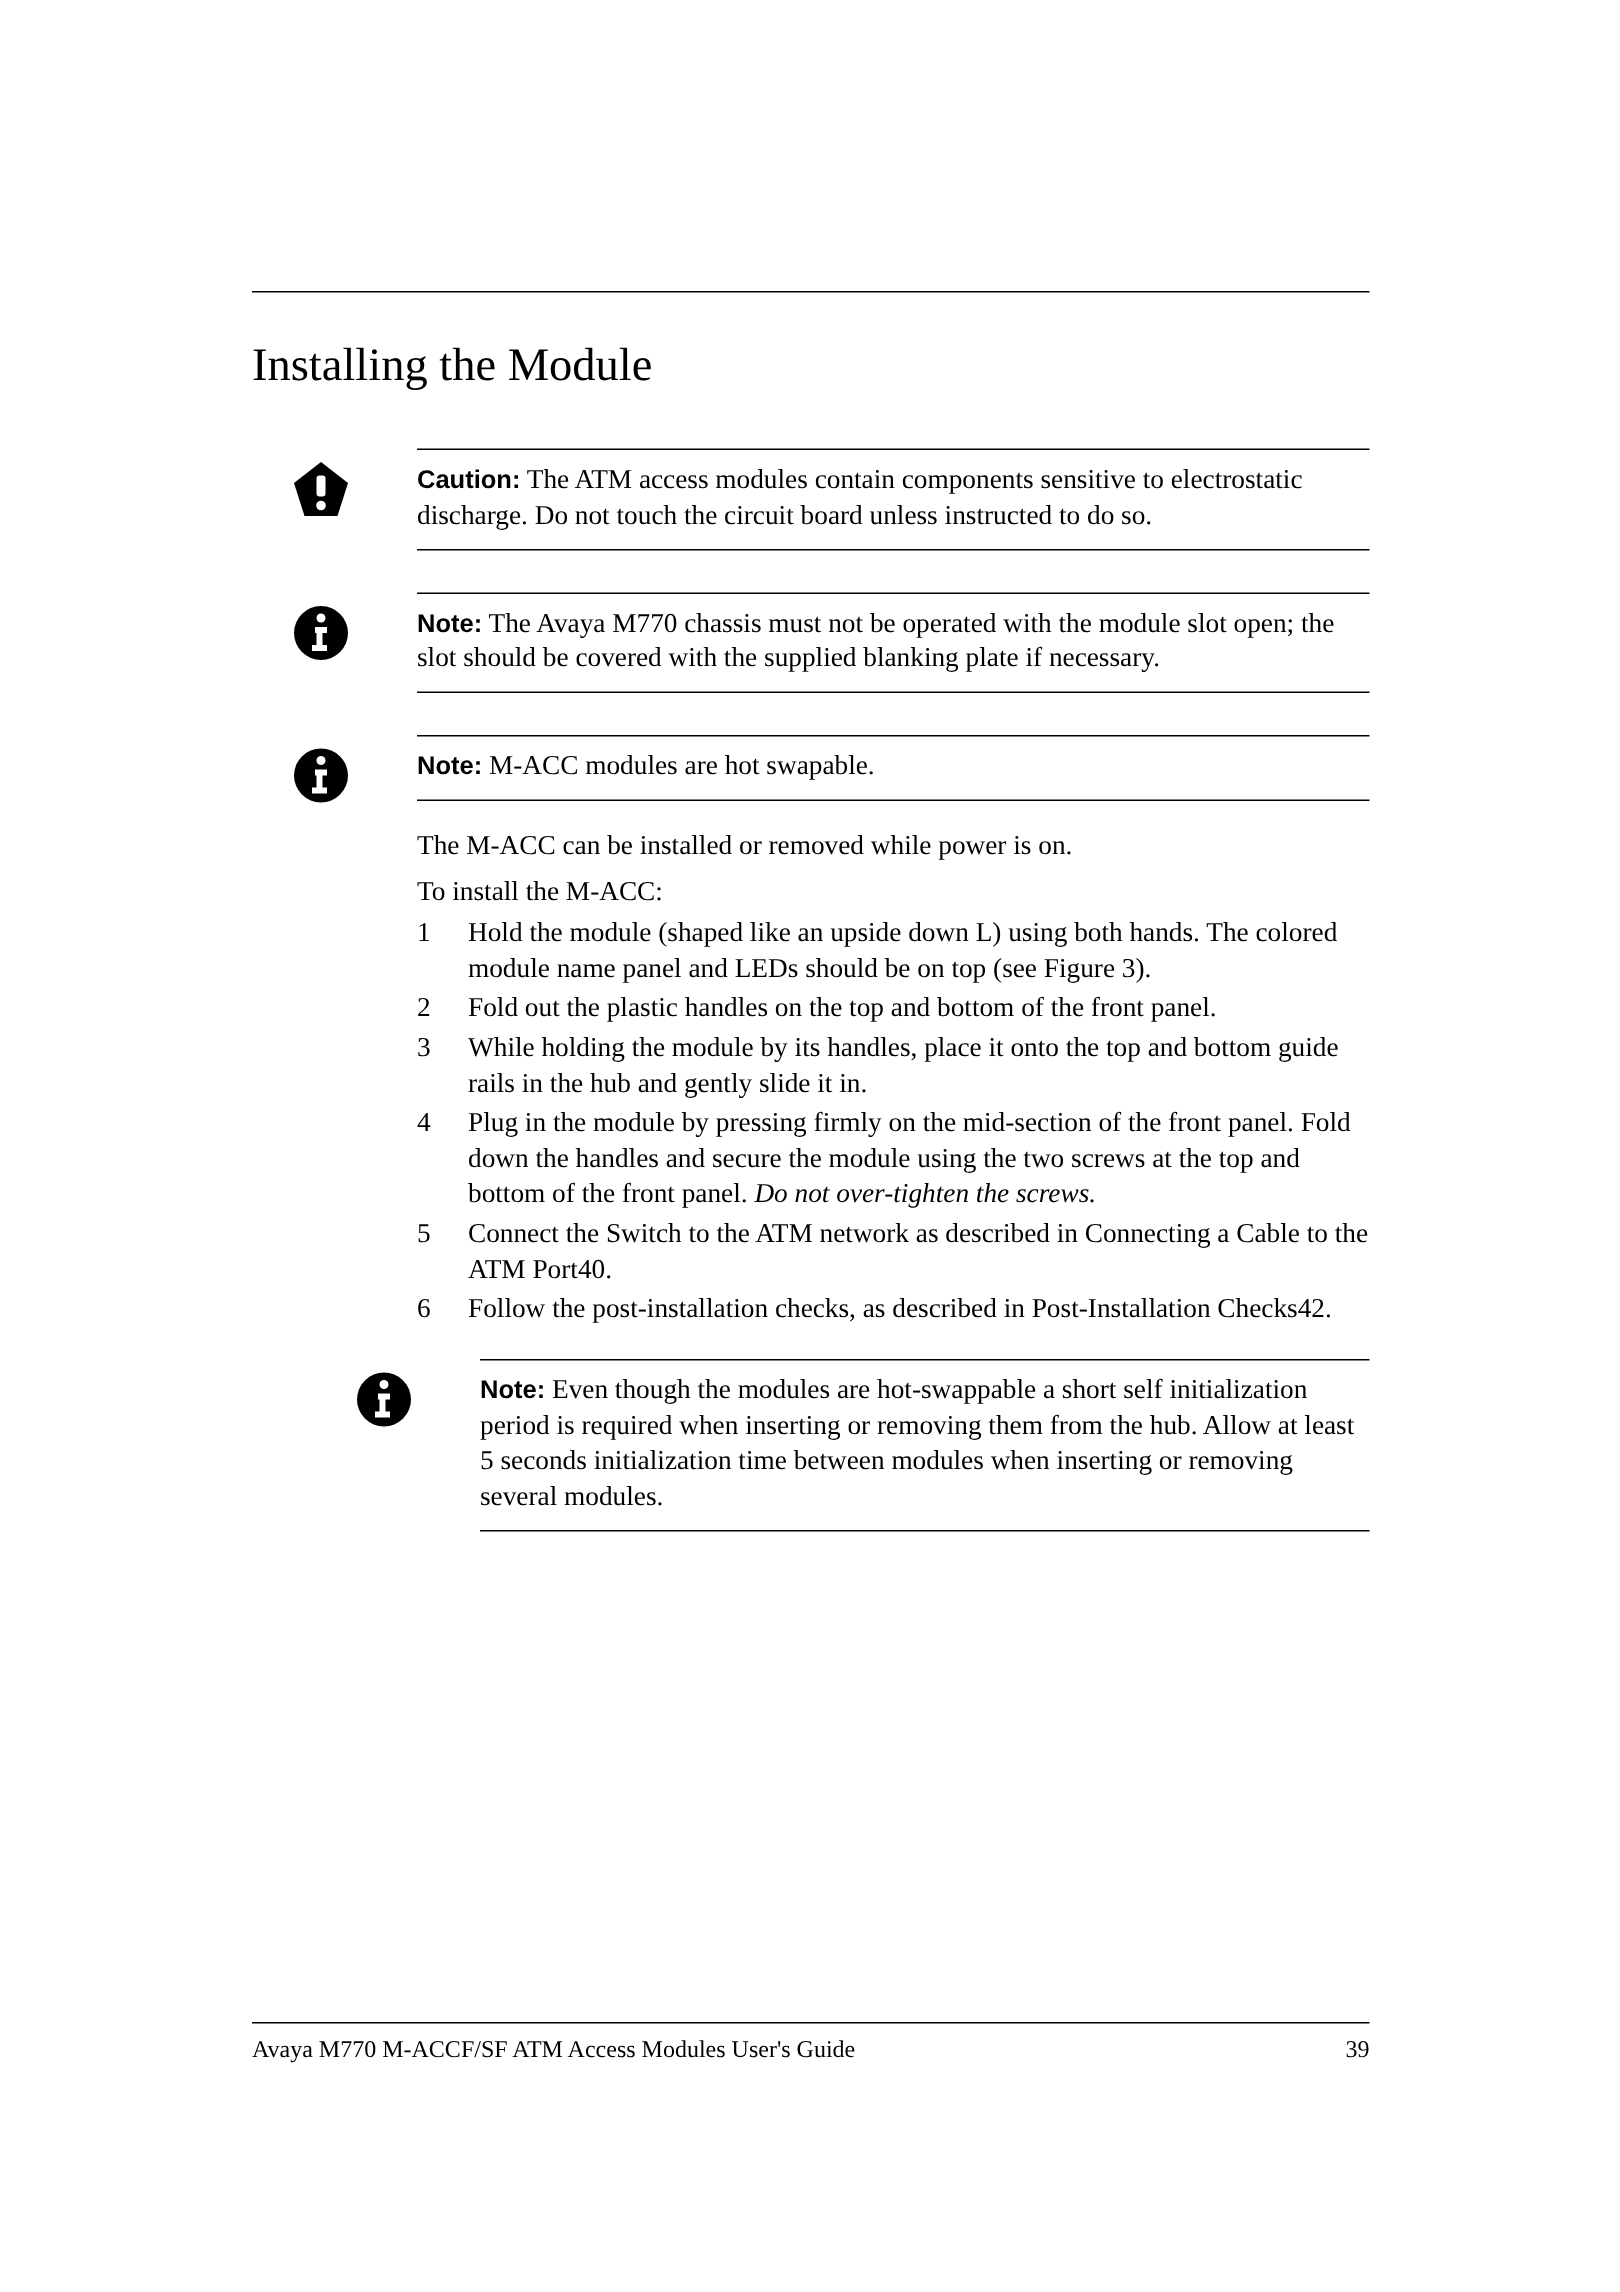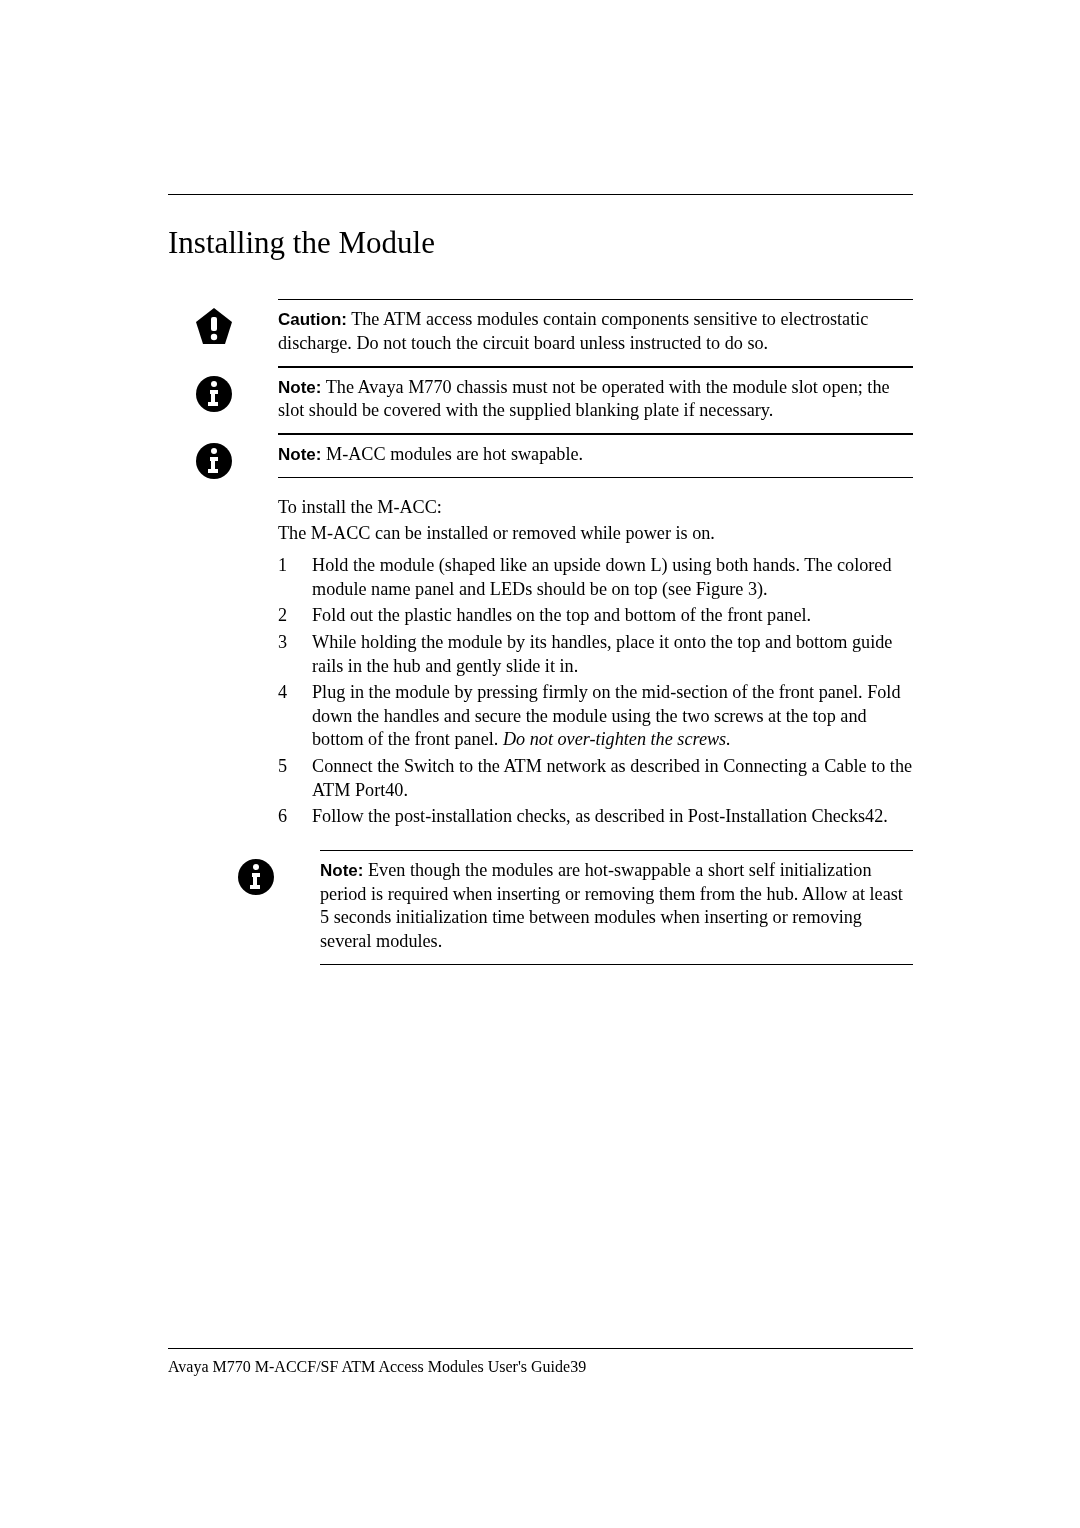--- a/index.html
+++ b/index.html
@@ -38,20 +38,21 @@
     margin: 0 0 36px 0;
   }
   .body-col {
     margin-left: 110px;
     width: 635px;
   }
   .notice {
     border-top: 1.2px solid #000;
     border-bottom: 1.2px solid #000;
     padding: 8px 0 10px 0;
+    margin-bottom: 28px;
     position: relative;
   }
   .notice .icon {
     position: absolute;
     left: -84px;
     top: 6px;
     width: 40px;
     height: 40px;
   }
   .bold-label {
@@ -86,20 +87,21 @@
     left: 168px;
     width: 745px;
     bottom: 150px;
   }
   .footer-rule {
     border-top: 1.3px solid #000;
     margin-bottom: 8px;
   }
   .footer-row {
     display: flex;
+    justify-content: space-between;
     font-size: 16px;
   }
 </style>
 </head>
 <body>
 
 <div class="page">
   <div class="top-rule"></div>
 
   <h1 class="section-title">Installing the Module</h1>
@@ -135,22 +137,22 @@
         <svg viewBox="0 0 40 40" width="40" height="40">
           <circle cx="20" cy="20" r="18" fill="#000"></circle>
           <circle cx="20" cy="10" r="3" fill="#fff"></circle>
           <path d="M16 16 h8 v4 h-3 v8 h3 v4 h-10 v-4 h3 v-8 h-1 z" fill="#fff"></path>
         </svg>
       </span>
       <span class="bold-label">Note:</span>
       <span>M-ACC modules are hot swapable.</span>
     </div>
 
+    <p class="para">The M-ACC can be installed or removed while power is on.</p>
     <p class="para" style="margin-bottom:3px;">To install the M-ACC:</p>
-    <p class="para">The M-ACC can be installed or removed while power is on.</p>
 
     <ol class="steps">
       <li><span>Hold the module (shaped like an upside down L) using both hands. The colored module name panel and LEDs should be on top (see Figure 3).</span></li>
       <li><span>Fold out the plastic handles on the top and bottom of the front panel.</span></li>
       <li><span>While holding the module by its handles, place it onto the top and bottom guide rails in the hub and gently slide it in.</span></li>
       <li><span>Plug in the module by pressing firmly on the mid-section of the front panel. Fold down the handles and secure the module using the two screws at the top and bottom of the front panel. </span><span class="italic">Do not over-tighten the screws.</span></li>
       <li><span>Connect the Switch to the ATM network as described in Connecting a Cable to the ATM Port40.</span></li>
       <li><span>Follow the post-installation checks, as described in Post-Installation Checks42.</span></li>
     </ol>
 

